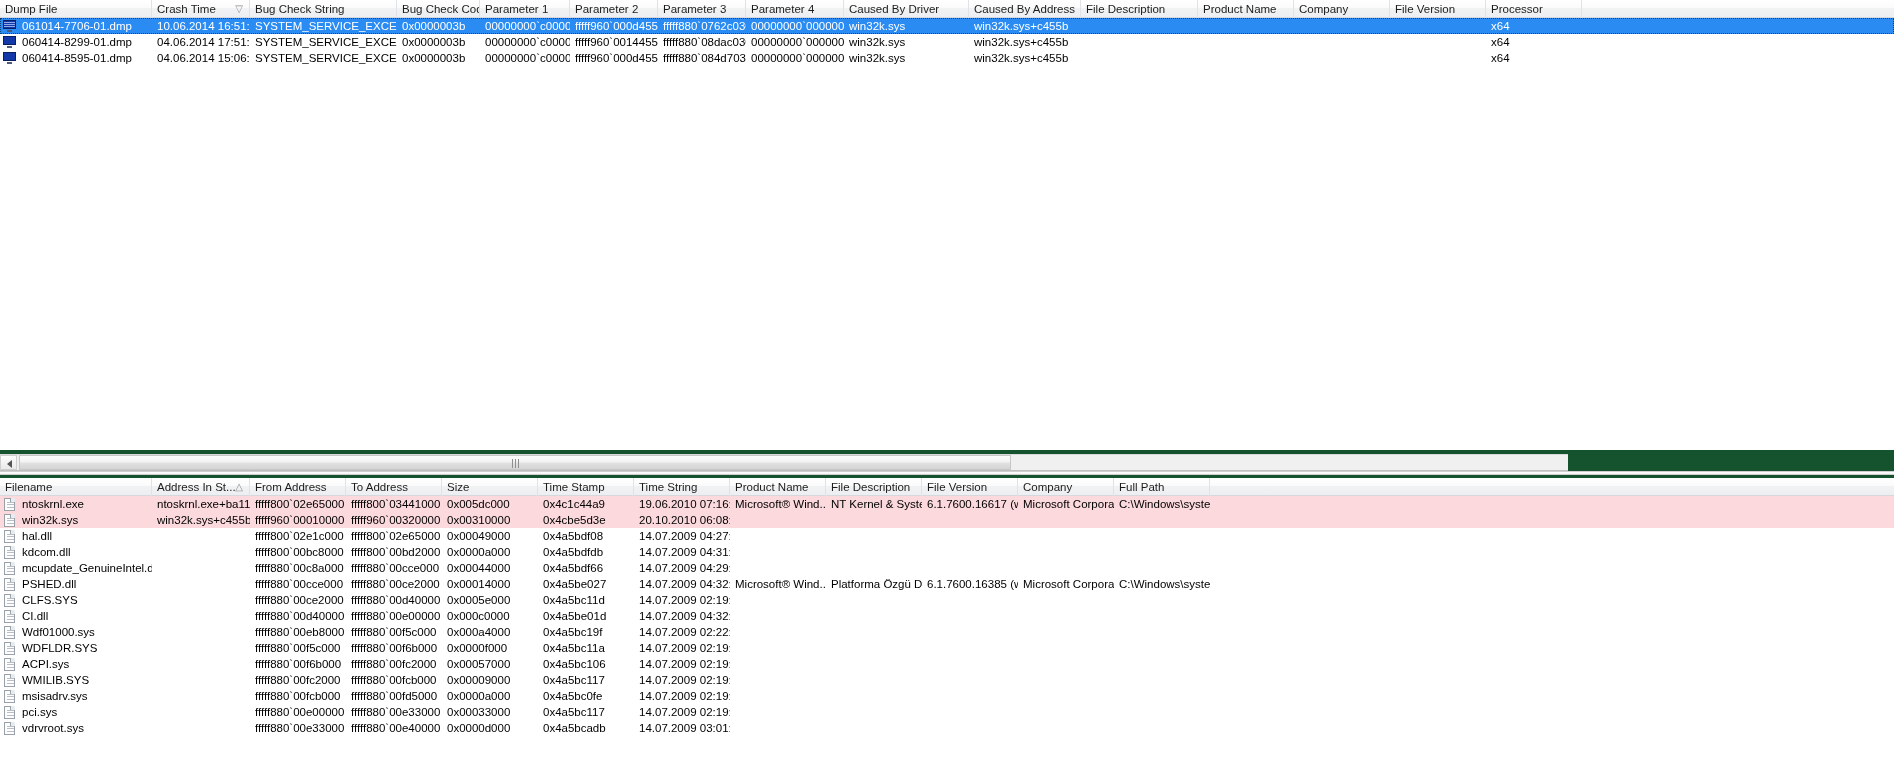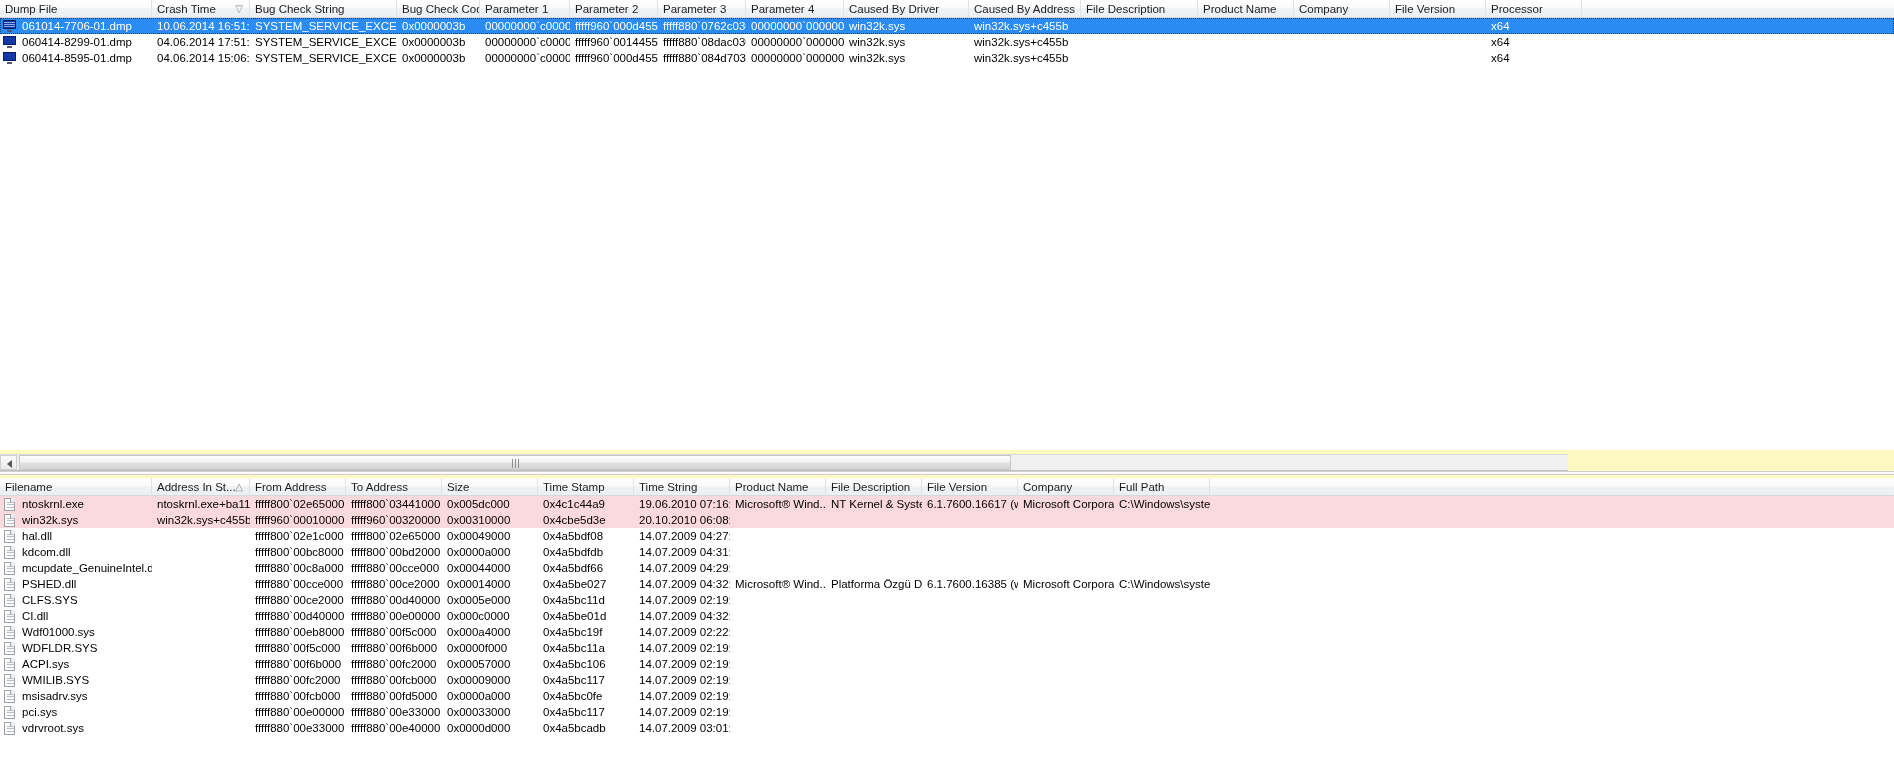--- a/index.html
+++ b/index.html
@@ -4,21 +4,21 @@
 <style>
   * { box-sizing: border-box; }
   html, body {
     margin: 0; padding: 0;
     width: 1894px; height: 781px;
     overflow: hidden;
     background: #ffffff;
     font-family: "Liberation Sans", sans-serif;
     -webkit-font-smoothing: antialiased;
   }
-  .app { position: relative; width: 1894px; height: 574px; background:#fef9c3; }
+  .app { position: relative; width: 1894px; height: 574px; background:#14532d; }
 
   
   .lv { position: absolute; left:0; background:#fff; overflow:hidden; }
   .lv-header {
     position: relative;
     height: 18px;
     background: linear-gradient(to bottom,#ffffff 0%,#fbfbfc 45%,#f1f2f4 50%,#eceef1 100%);
     border-bottom: 1px solid #d5d9de;
     white-space: nowrap;
     font-size: 11.5px;

